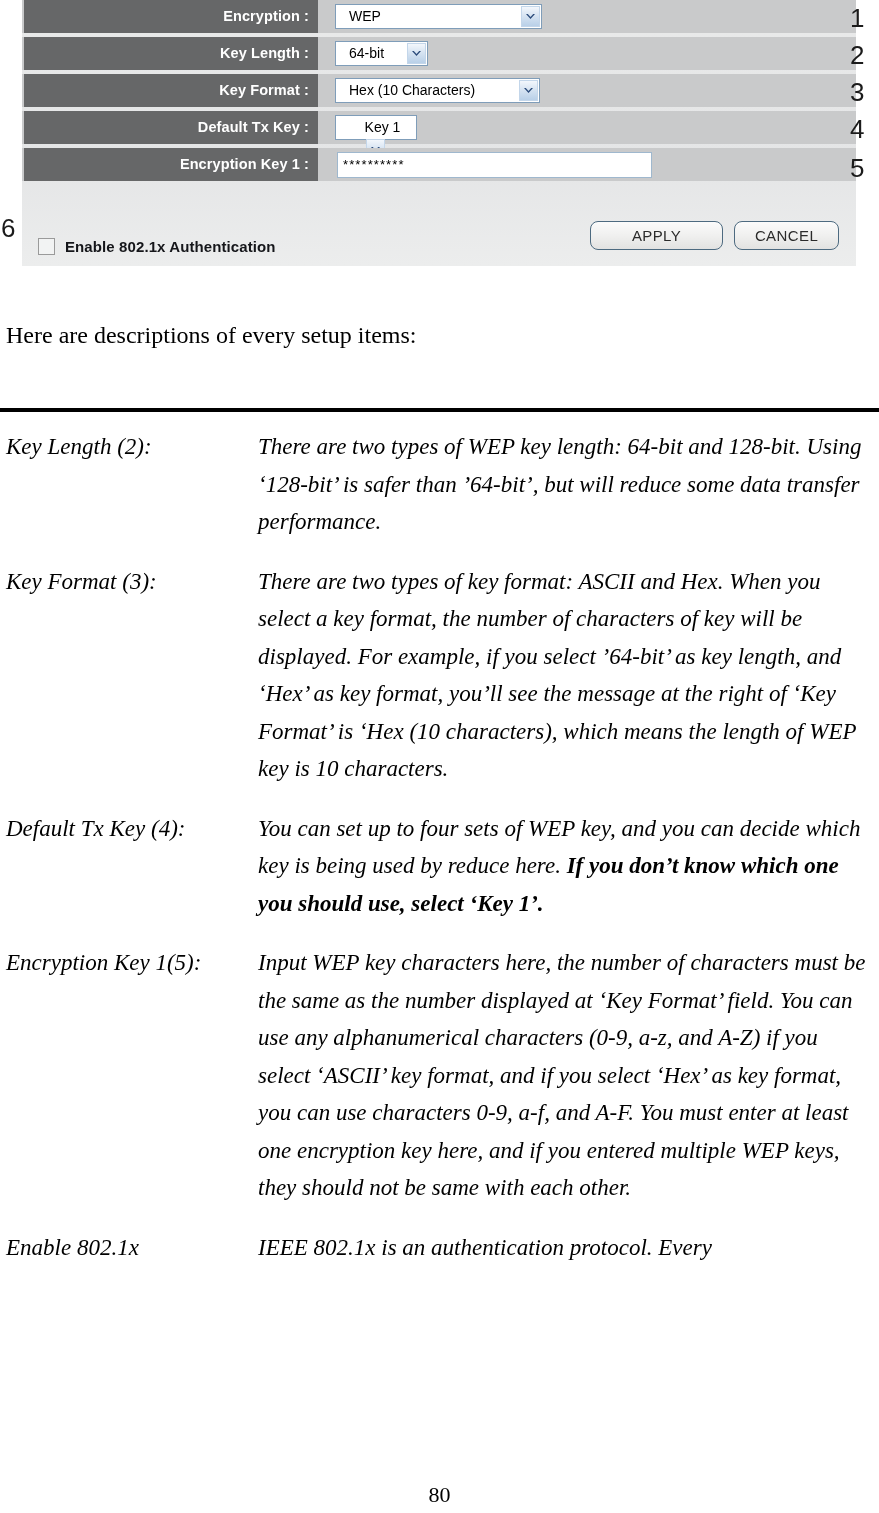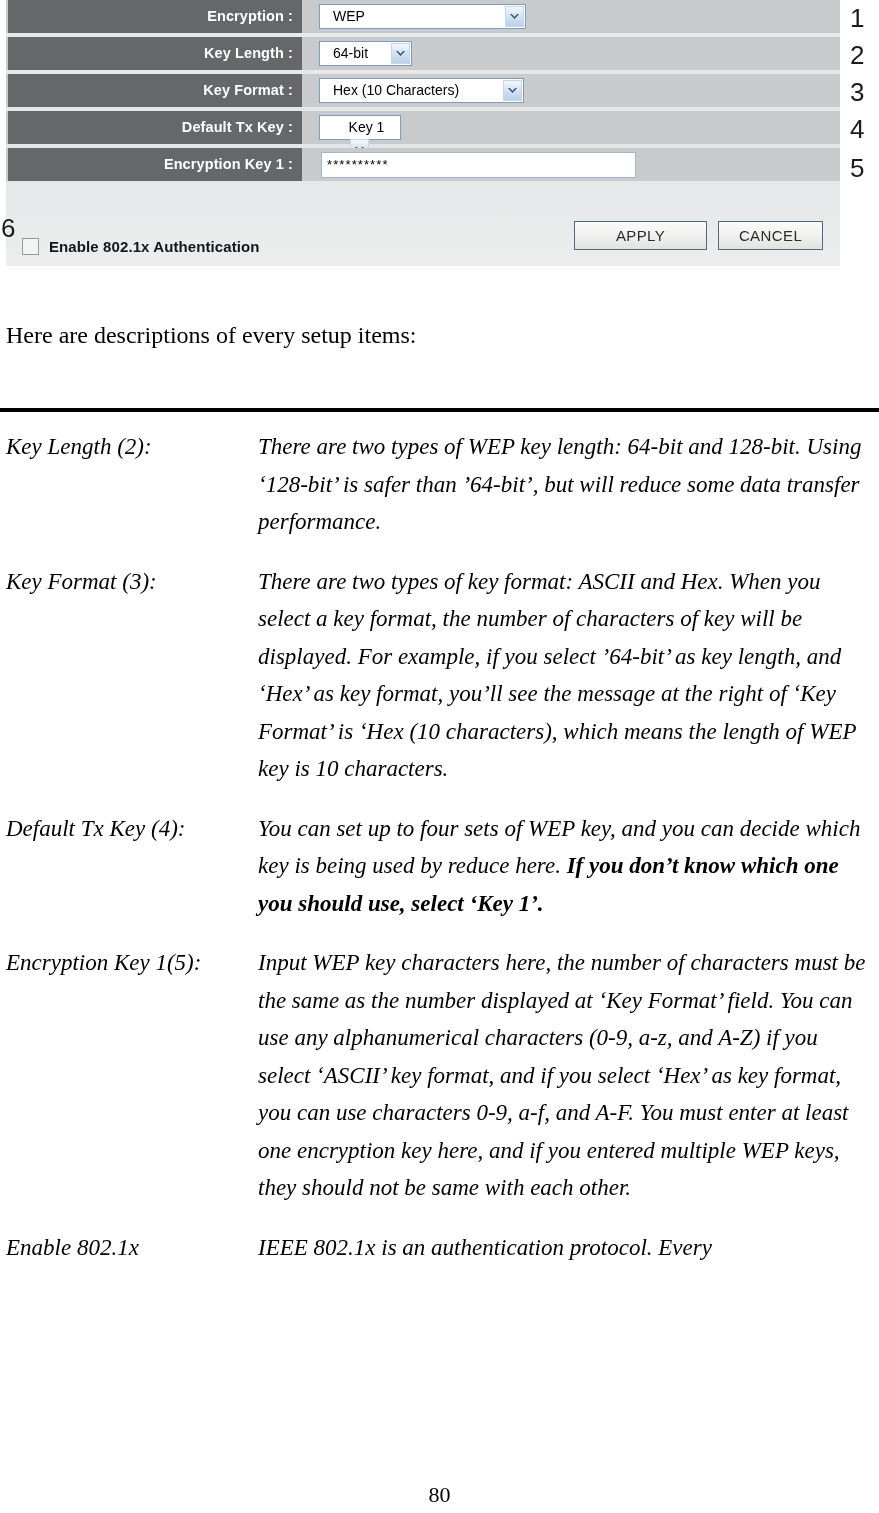--- a/index.html
+++ b/index.html
@@ -18,21 +18,21 @@
   
   #screenshot-figure {
     position: absolute;
     left: 0;
     top: 0;
     width: 879px;
     height: 268px;
   }
   .panel {
     position: absolute;
-    left: 6px;
+    left: 22px;
     top: 0px;
     width: 834px;
     height: 266px;
     background: linear-gradient(to bottom, #e9eaea 0%, #e4e5e6 60%, #eceded 100%);
     font-family: "Liberation Sans", sans-serif;
   }
   .panel-inner {
     position: absolute;
     left: 0px;
     top: 0px;
@@ -160,21 +160,21 @@
     white-space: nowrap;
   }
 
   
   .xp-button {
     position: absolute;
     top: 221px;
     height: 29px;
     background: linear-gradient(to bottom, #fbfbfb 0%, #f0f0ef 50%, #e2e2e1 100%);
     border: 1px solid #4d6a80;
-    border-radius: 0;
+    border-radius: 8px;
     box-sizing: border-box;
     font-family: "Liberation Sans", sans-serif;
     font-size: 15px;
     color: #2b2b2b;
     text-align: center;
     line-height: 27px;
     letter-spacing: 0.4px;
   }
   #btn-apply  { left: 568px; width: 133px; }
   #btn-cancel { left: 712px; width: 105px; }

